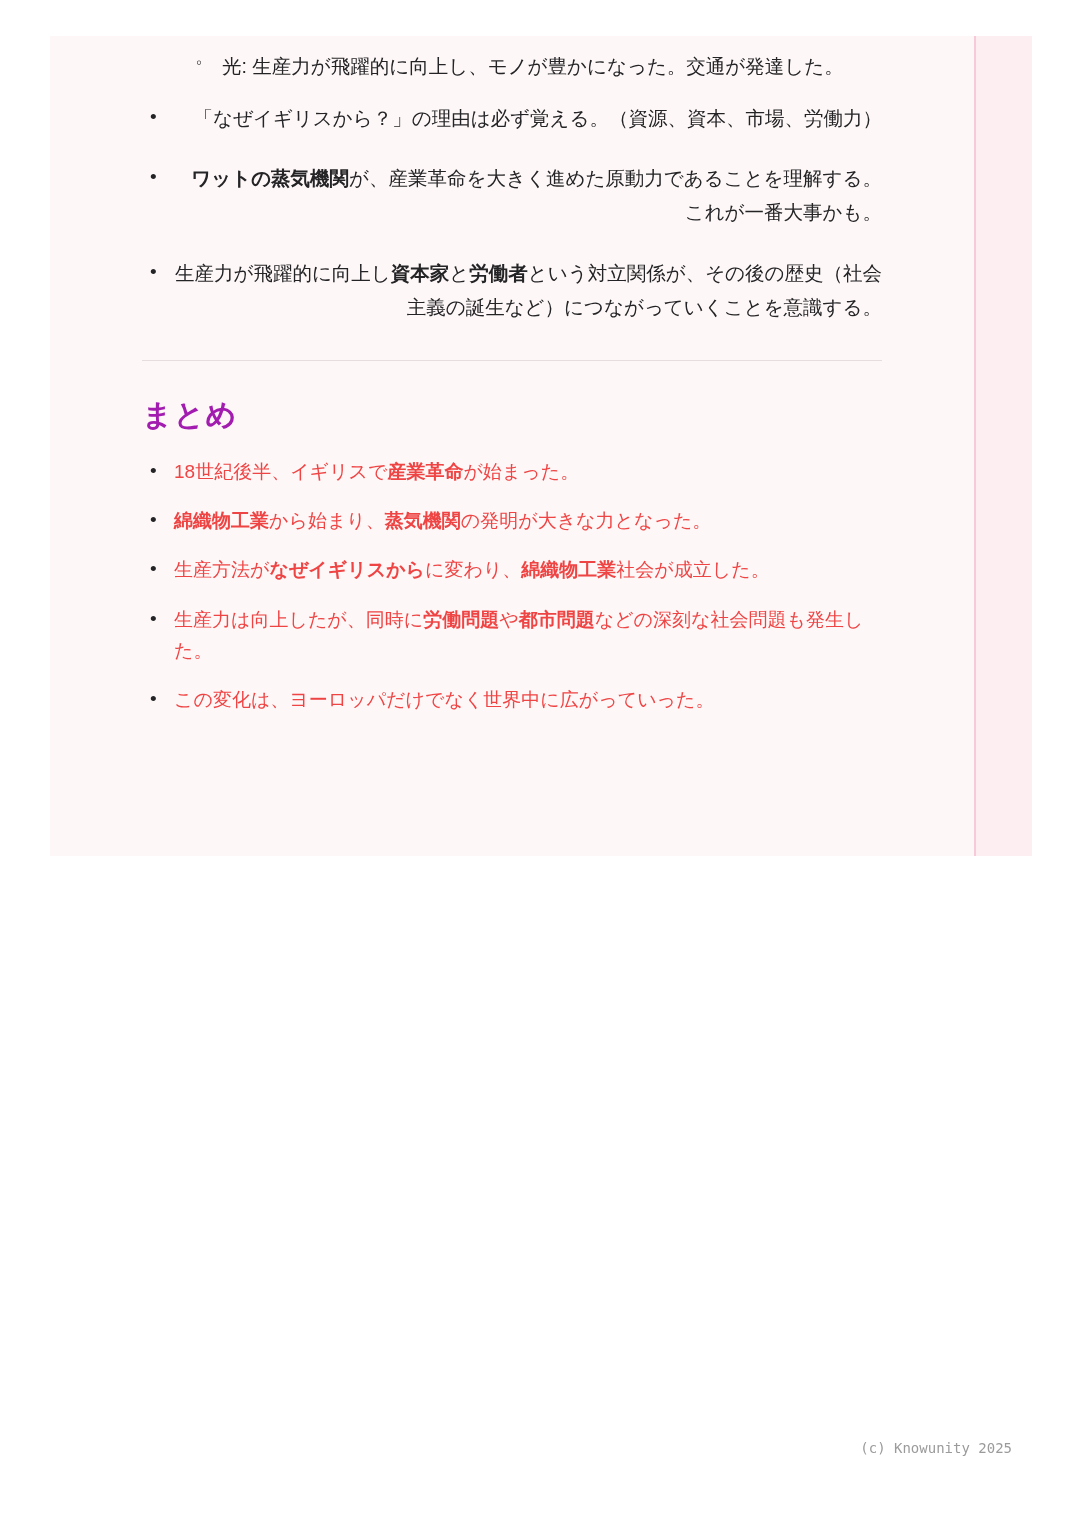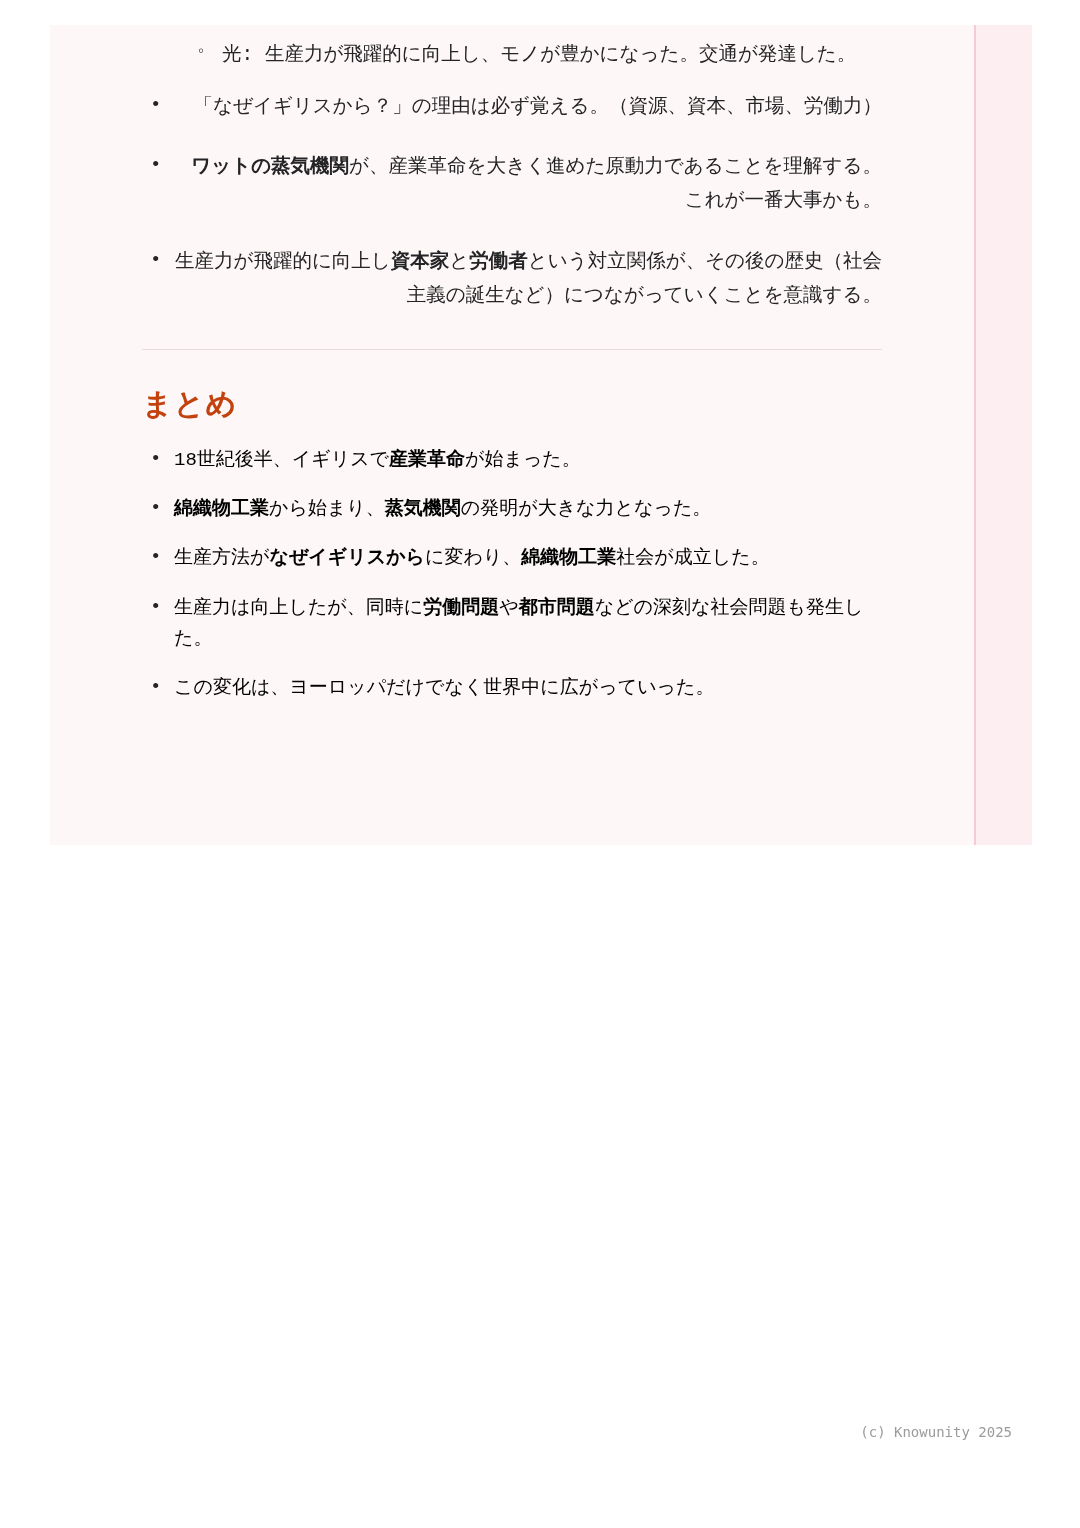--- a/index.html
+++ b/index.html
@@ -11,26 +11,25 @@
     width: 1080px;
     height: 1528px;
     position: relative;
     font-family: "Liberation Sans", sans-serif;
     color: #1c1c1e;
   }
 
   .page {
     position: absolute;
     left: 50px;
-    top: 25px;
+    top: 36px;
     width: 982px;
     height: 820px;
     background: #fdf7f7;
     box-sizing: border-box;
-    font-family: Liberation Mono, monospace;
   }
 
   .page-accent {
     position: absolute;
     right: 0;
     top: 0;
     width: 56px;
     height: 100%;
     background: #fdeef2;
     border-left: 2px solid #f8c9d8;
@@ -93,55 +92,55 @@
 
   .divider {
     border: 0;
     border-top: 1px solid #e6dede;
     margin: 36px 0 34px 0;
   }
 
   h2.section-title {
     font-size: 30px;
     font-weight: bold;
-    color: #c2410c;
+    color: #a21caf;
     margin: 0 0 20px 0;
     letter-spacing: 1px;
   }
 
   ul.summary {
     list-style: none;
     margin: 0;
     padding: 0;
   }
 
   ul.summary > li {
     position: relative;
     padding-left: 32px;
     margin: 0 0 18px 0;
     font-size: 19px;
     line-height: 1.65;
-    color: #000000;
+    color: #ef4444;
   }
 
   ul.summary > li::before {
     content: "•";
     position: absolute;
     left: 8px;
     top: -1px;
     font-size: 19px;
     color: #242426;
   }
 
   b { font-weight: bold; }
 
   .footer {
     position: absolute;
     right: 68px;
-    bottom: 88px;
+    bottom: 72px;
     font-size: 14px;
     color: #9b9b9b;
     font-family: "DejaVu Sans Mono", monospace;
   }
 </style>
 </head>
 <body>
 
 <div class="page">
   <div class="page-accent"></div>

